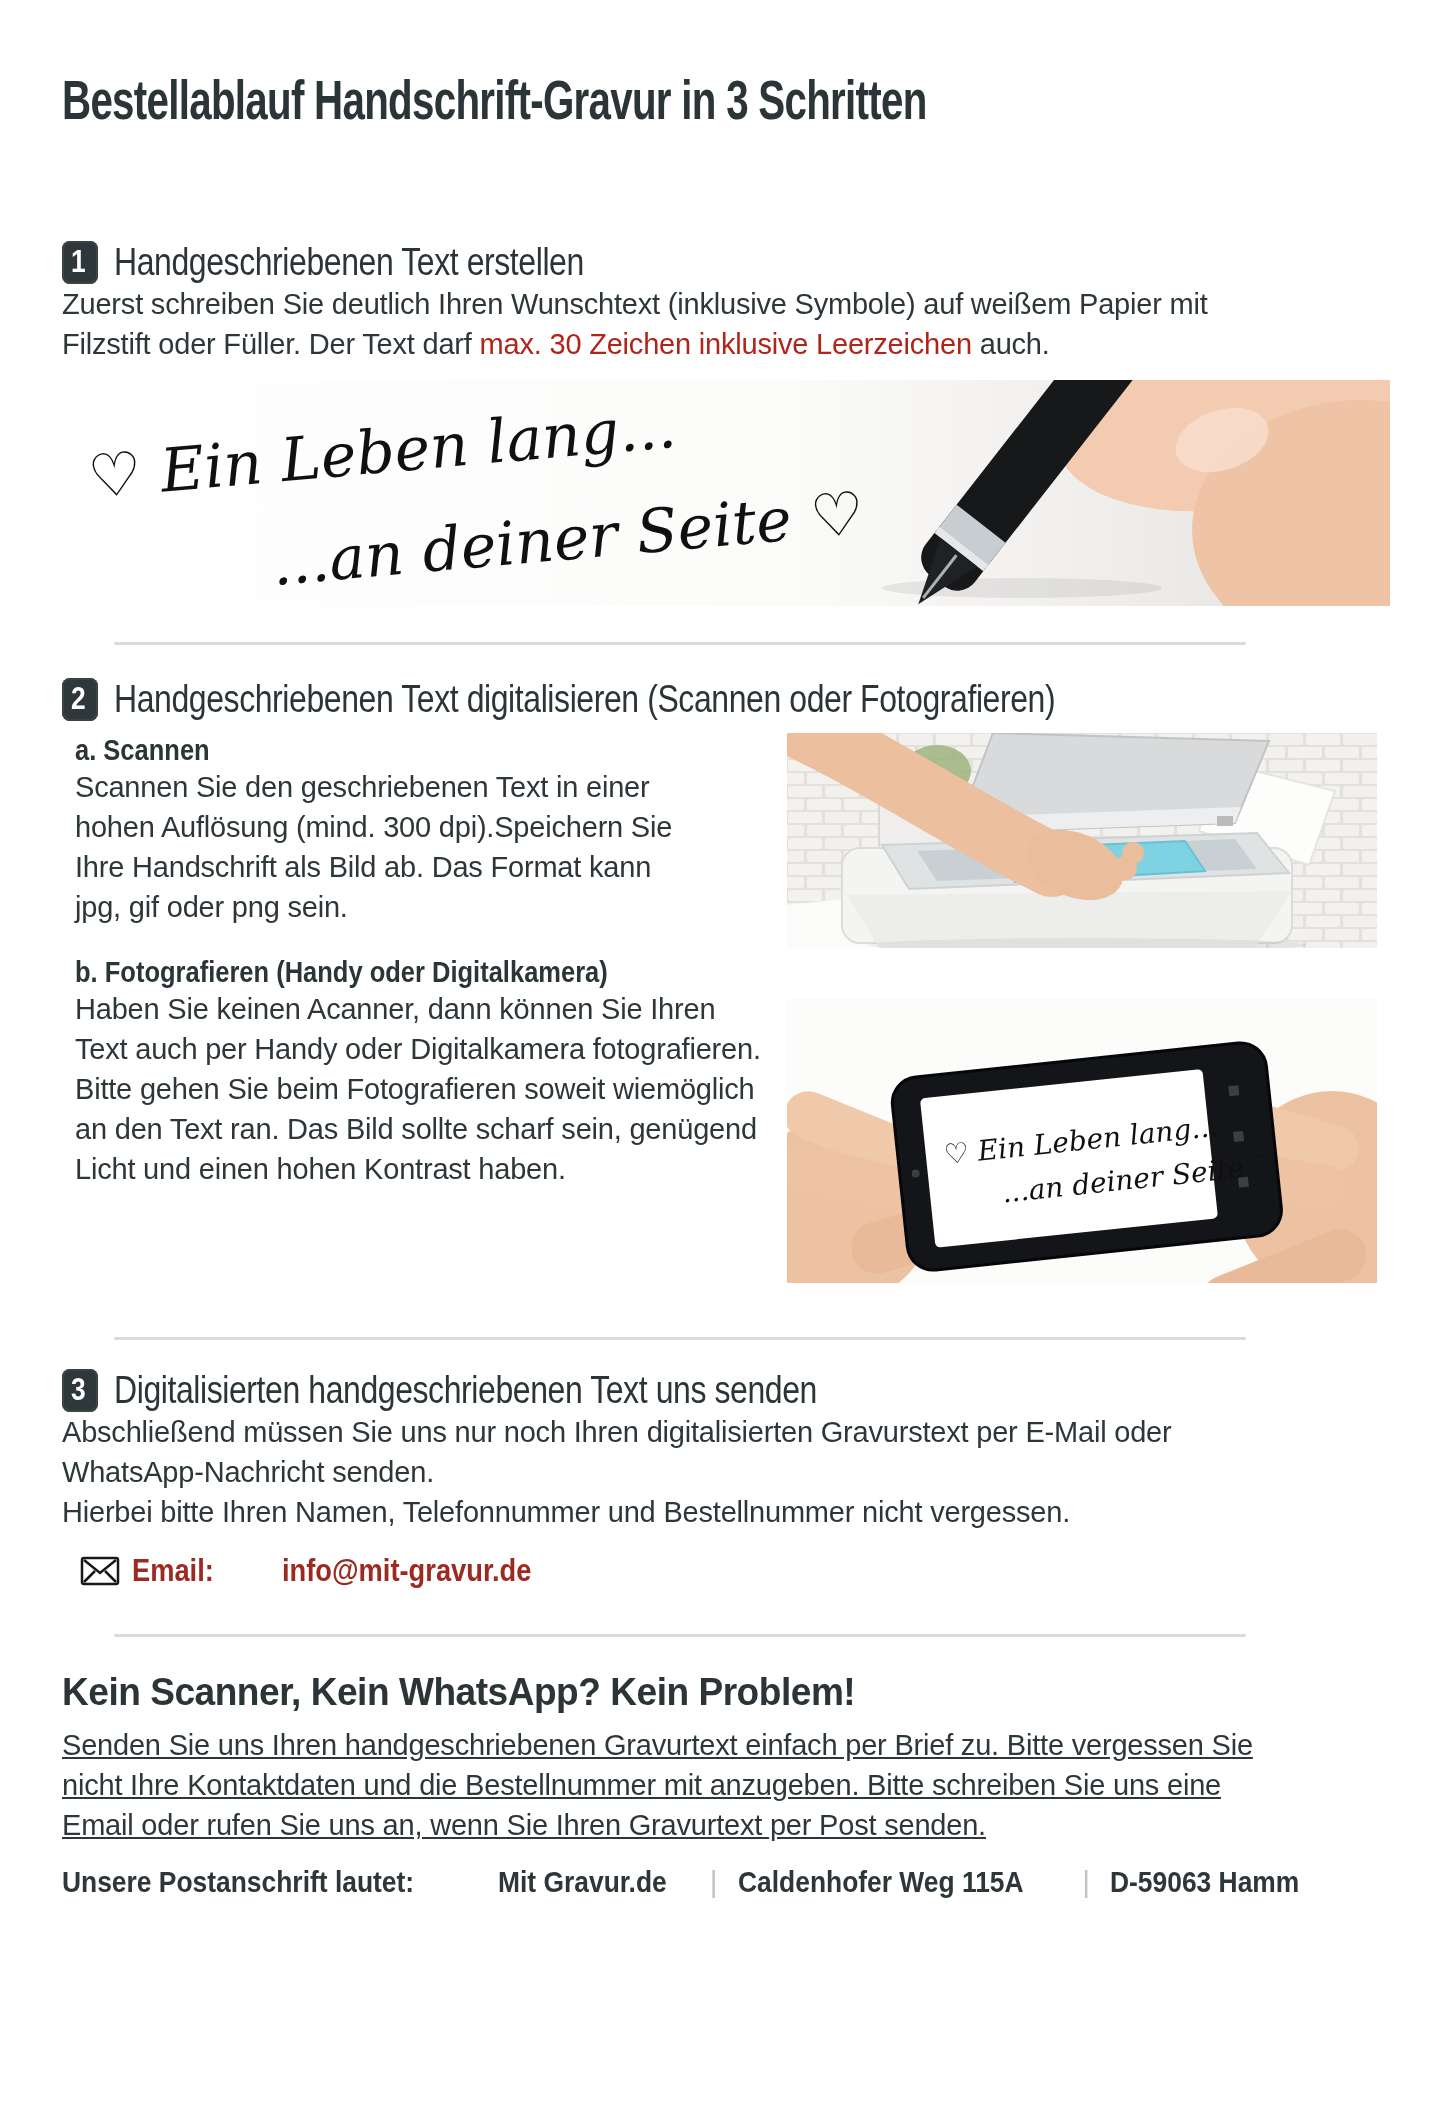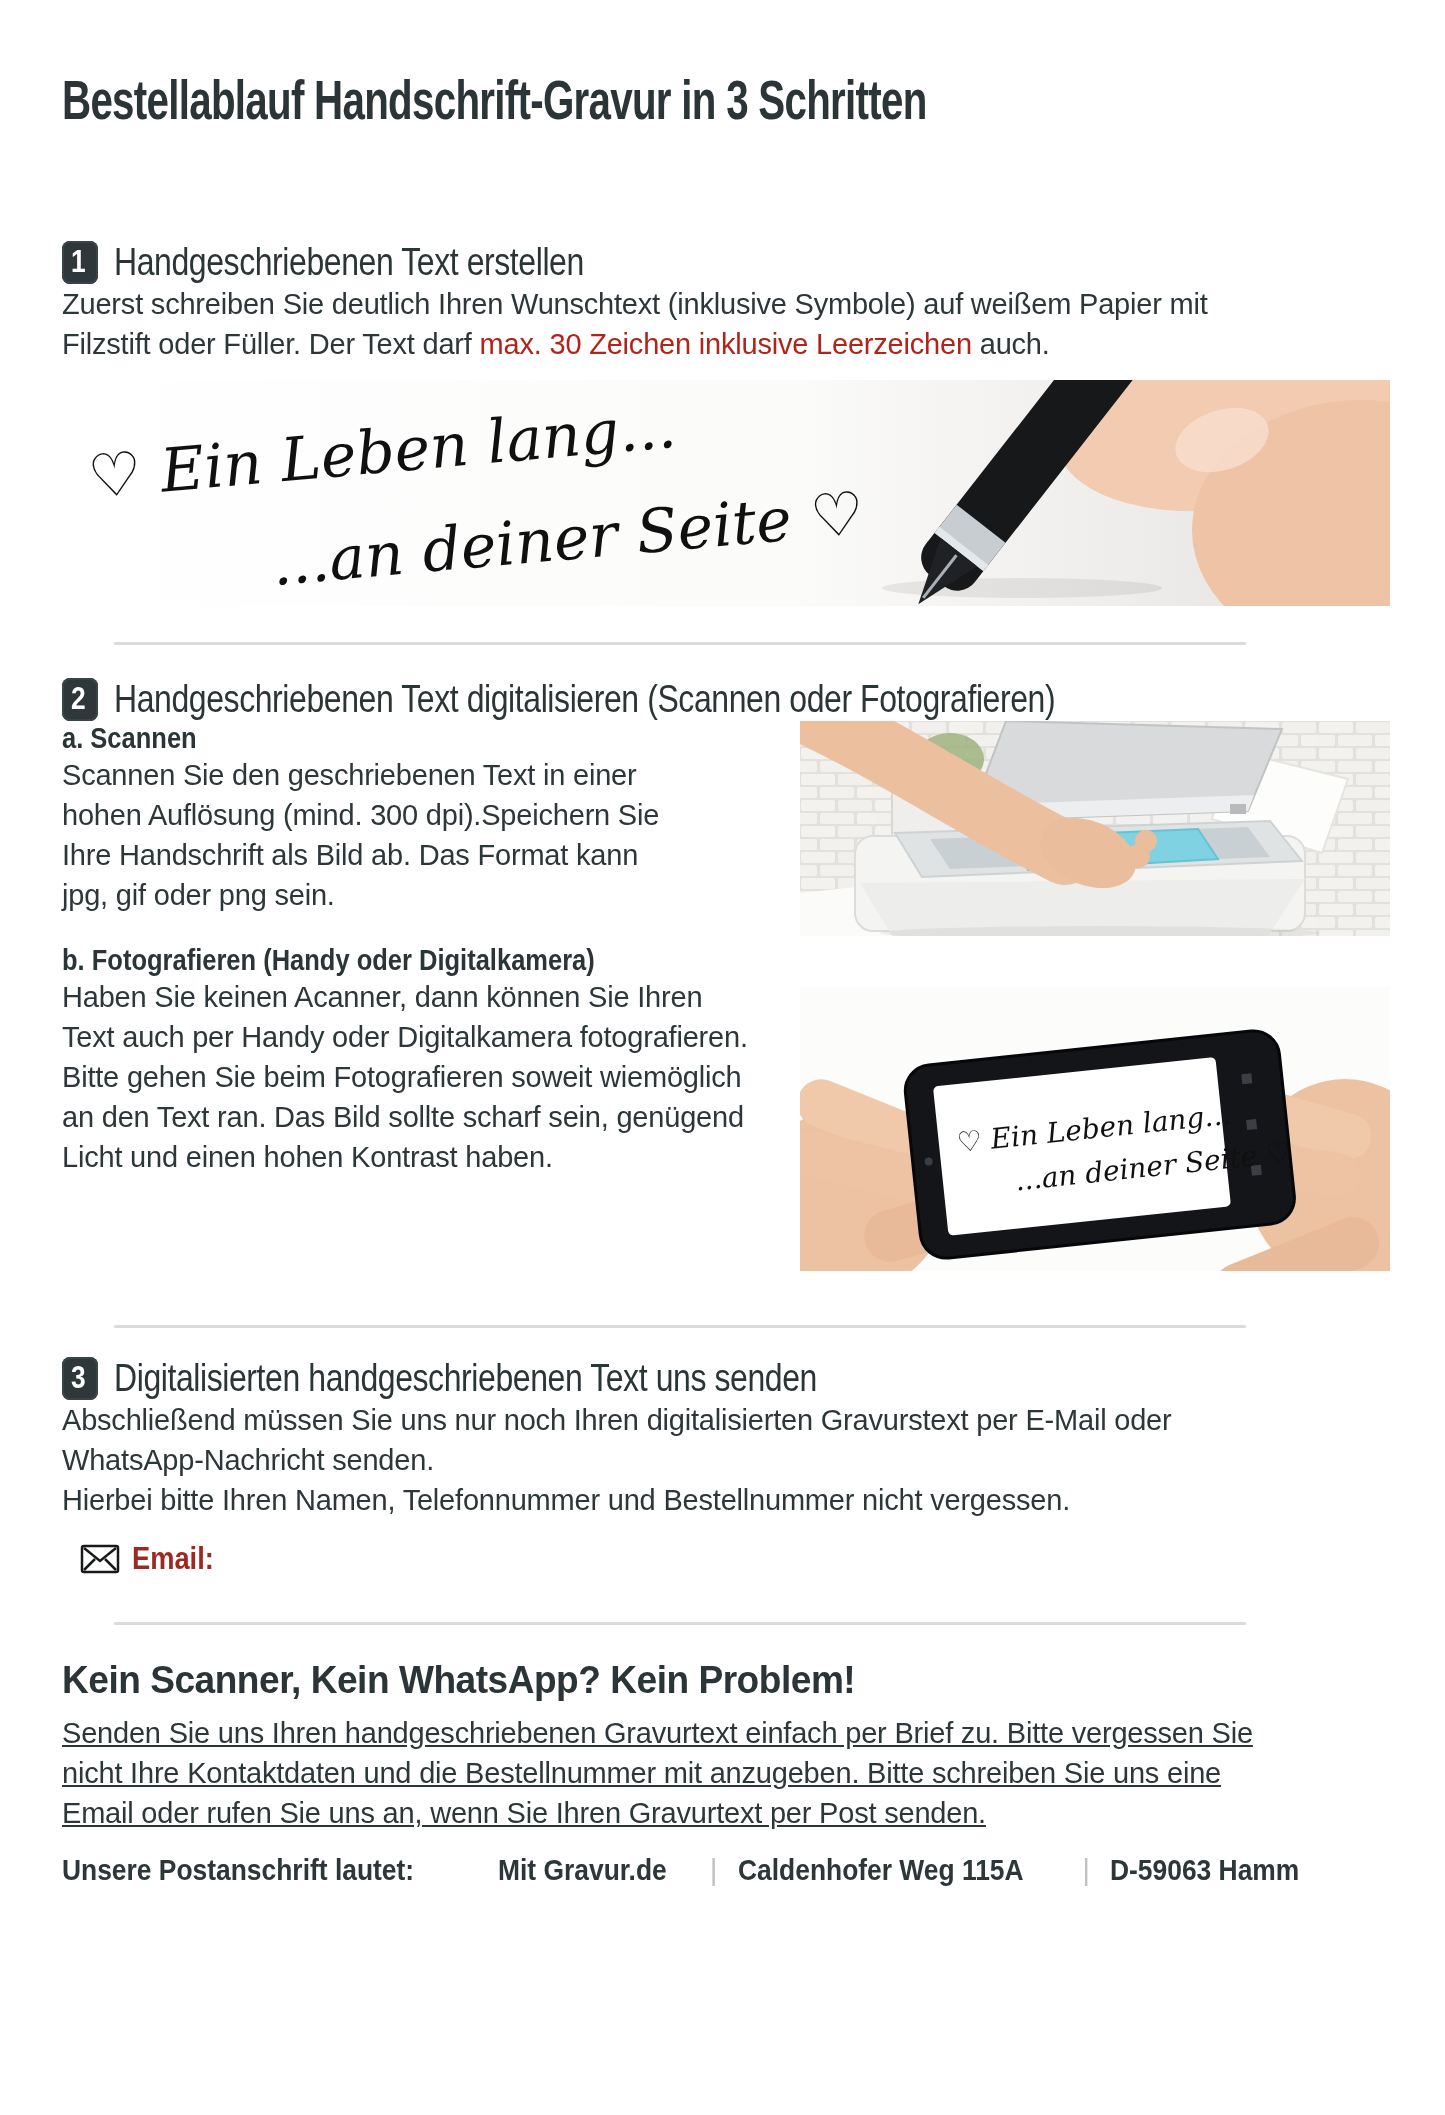--- a/index.html
+++ b/index.html
@@ -45,21 +45,21 @@
   .m-step1-body { margin-top: 16px; width: 1240px; }
   .banner-wrap { margin-top: 16px; }
 
   .divider {
     height: 3px; width: 1132px; margin-left: 52px;
     background: #dcdbd7; border-radius: 2px;
   }
   .m-div1 { margin-top: 36px; }
   .m-step2-head { margin-top: 32px; }
 
-  .cols { display: flex; justify-content: space-between; }
+  .cols { display: flex; justify-content: center; margin-top: 12px; }
   .col-left { width: 712px; }
   .col-right { width: 590px; }
   .sub-head { margin: 0; font-size: 30px; font-weight: bold; color: #2b3436; }
   .m-scan-body { margin-top: 4px; width: 615px; }
   .m-photo-head { margin-top: 28px; }
   .m-photo-body { margin-top: 4px; width: 690px; }
   .m-phone-img { margin-top: 50px; }
 
   .m-div2 { margin-top: 54px; }
   .m-step3-head { margin-top: 28px; }
@@ -246,20 +246,21 @@
   <div class="contacts">
     <div class="contact-row">
       <span>
         <svg width="40" height="32" viewBox="0 0 40 32">
           <rect x="2" y="3" width="36" height="26" rx="2" fill="none" stroke="#17181a" stroke-width="2.5"></rect>
           <path d="M4 5 L20 18 L36 5" fill="none" stroke="#17181a" stroke-width="2.5"></path>
           <path d="M4 27 L15 16 M36 27 L25 16" fill="none" stroke="#17181a" stroke-width="2.5"></path>
         </svg>
       </span>
       <span class="contact-label"><span class="cx cx-88">Email:</span></span>
+      <span class="contact-value"><span class="cx cx-88">info@mit-gravur.de</span></span>
     </div>
   </div>
 
   <div class="divider m-div3"></div>
 
   <h2 class="no-scanner-heading"><span class="cx cx-95">Kein Scanner, Kein WhatsApp? Kein Problem!</span></h2>
 
   <p class="body m-footer-body">Senden Sie uns Ihren handgeschriebenen Gravurtext einfach per Brief zu. Bitte vergessen Sie nicht Ihre Kontaktdaten und die Bestellnummer mit anzugeben. Bitte schreiben Sie uns eine Email oder rufen Sie uns an, wenn Sie Ihren Gravurtext per Post senden.</p>
 
   <div class="address-row">

